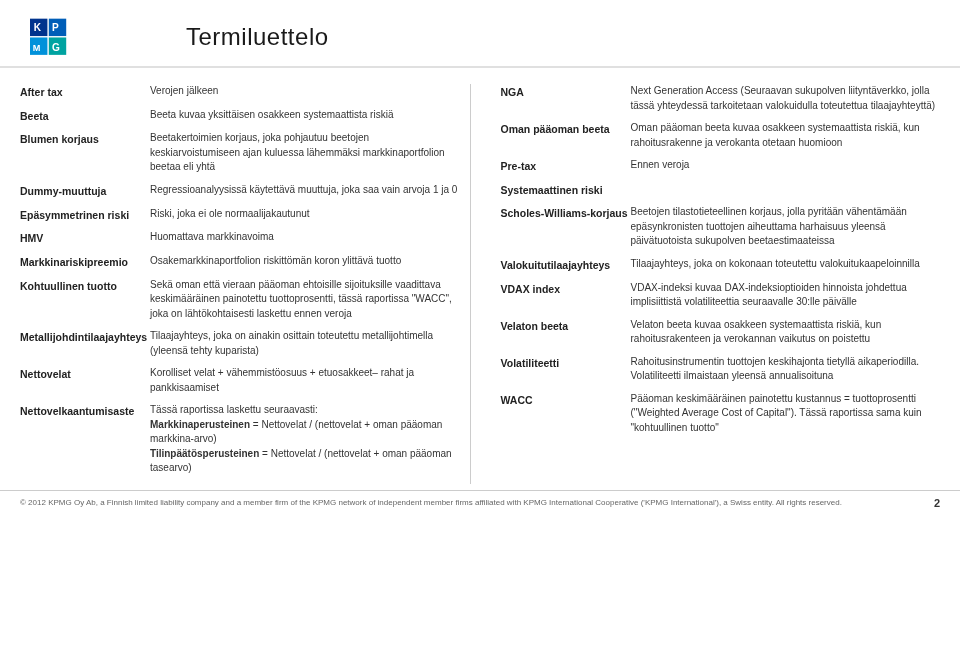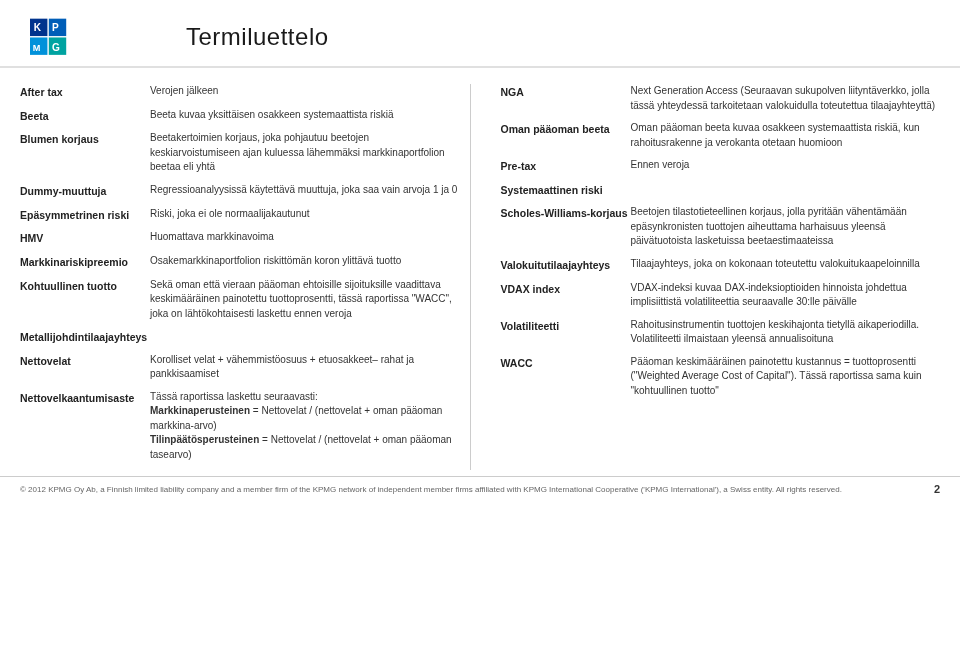--- a/index.html
+++ b/index.html
@@ -158,20 +158,21 @@
       <div class="term-row">
         <div class="term-label">Markkinariskipreemio</div>
         <div class="term-definition">Osakemarkkinaportfolion riskittömän koron ylittävä tuotto</div>
       </div>
       <div class="term-row">
         <div class="term-label">Kohtuullinen tuotto</div>
         <div class="term-definition">Sekä oman että vieraan pääoman ehtoisille sijoituksille vaadittava keskimääräinen painotettu tuottoprosentti, tässä raportissa "WACC", joka on lähtökohtaisesti laskettu ennen veroja</div>
       </div>
       <div class="term-row">
         <div class="term-label">Metallijohdintilaajayhteys</div>
+        <div class="term-definition">Tilaajayhteys, joka on ainakin osittain toteutettu metallijohtimella (yleensä tehty kuparista)</div>
       </div>
       <div class="term-row">
         <div class="term-label">Nettovelat</div>
         <div class="term-definition">Korolliset velat + vähemmistöosuus + etuosakkeet– rahat ja pankkisaamiset</div>
       </div>
       <div class="term-row">
         <div class="term-label">Nettovelkaantumisaste</div>
         <div class="term-definition">Tässä raportissa laskettu seuraavasti:<br><strong>Markkinaperusteinen</strong> = Nettovelat / (nettovelat + oman pääoman markkina-arvo)<br><strong>Tilinpäätösperusteinen</strong> = Nettovelat / (nettovelat + oman pääoman tasearvo)</div>
       </div>
     </div>
@@ -187,29 +188,33 @@
       </div>
       <div class="term-row">
         <div class="term-label">Pre-tax</div>
         <div class="term-definition">Ennen veroja</div>
       </div>
       <div class="term-row">
         <div class="term-label">Systemaattinen riski</div>
       </div>
       <div class="term-row">
         <div class="term-label">Scholes-Williams-korjaus</div>
-        <div class="term-definition">Beetojen tilastotieteellinen korjaus, jolla pyritään vähentämään epäsynkronisten tuottojen aiheuttama harhaisuus yleensä päivätuotoista lasketuissa beetaestimaateissa</div>
+        <div class="term-definition">Beetojen tilastotieteellinen korjaus, jolla pyritään vähentämään epäsynkronisten tuottojen aiheuttama harhaisuus yleensä päivätuotoista sukupolven beetaestimaateissa</div>
       </div>
       <div class="term-row">
         <div class="term-label">Valokuitutilaajayhteys</div>
         <div class="term-definition">Tilaajayhteys, joka on kokonaan toteutettu valokuitukaapeloinnilla</div>
       </div>
       <div class="term-row">
         <div class="term-label">VDAX index</div>
         <div class="term-definition">VDAX-indeksi kuvaa DAX-indeksioptioiden hinnoista johdettua implisiittistä volatiliteettia seuraavalle 30:lle päivälle</div>
+      </div>
+      <div class="term-row">
+        <div class="term-label">Velaton beeta</div>
+        <div class="term-definition">Velaton beeta kuvaa osakkeen systemaattista riskiä, kun rahoitusrakenteen ja verokannan vaikutus on poistettu</div>
       </div>
       <div class="term-row">
         <div class="term-label">Volatiliteetti</div>
         <div class="term-definition">Rahoitusinstrumentin tuottojen keskihajonta tietyllä aikaperiodilla. Volatiliteetti ilmaistaan yleensä annualisoituna</div>
       </div>
       <div class="term-row">
         <div class="term-label">WACC</div>
         <div class="term-definition">Pääoman keskimääräinen painotettu kustannus = tuottoprosentti ("Weighted Average Cost of Capital"). Tässä raportissa sama kuin "kohtuullinen tuotto"</div>
       </div>
     </div>

